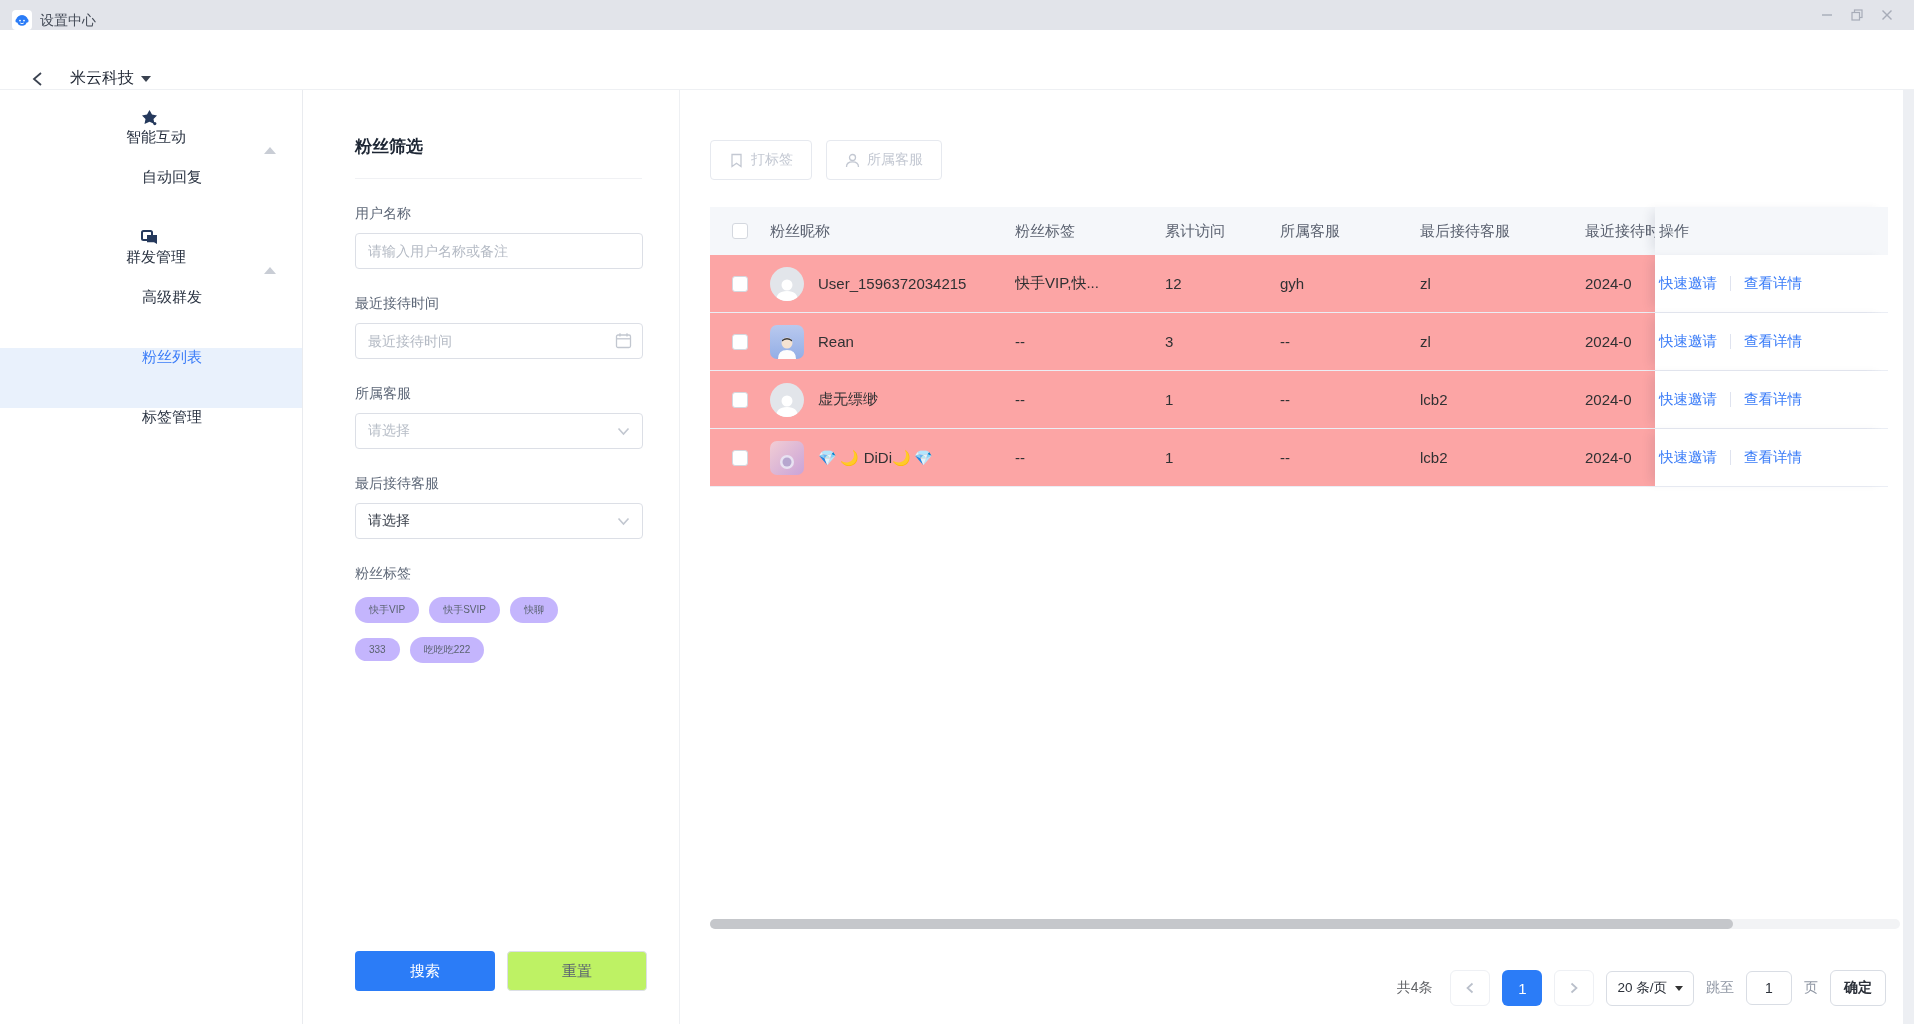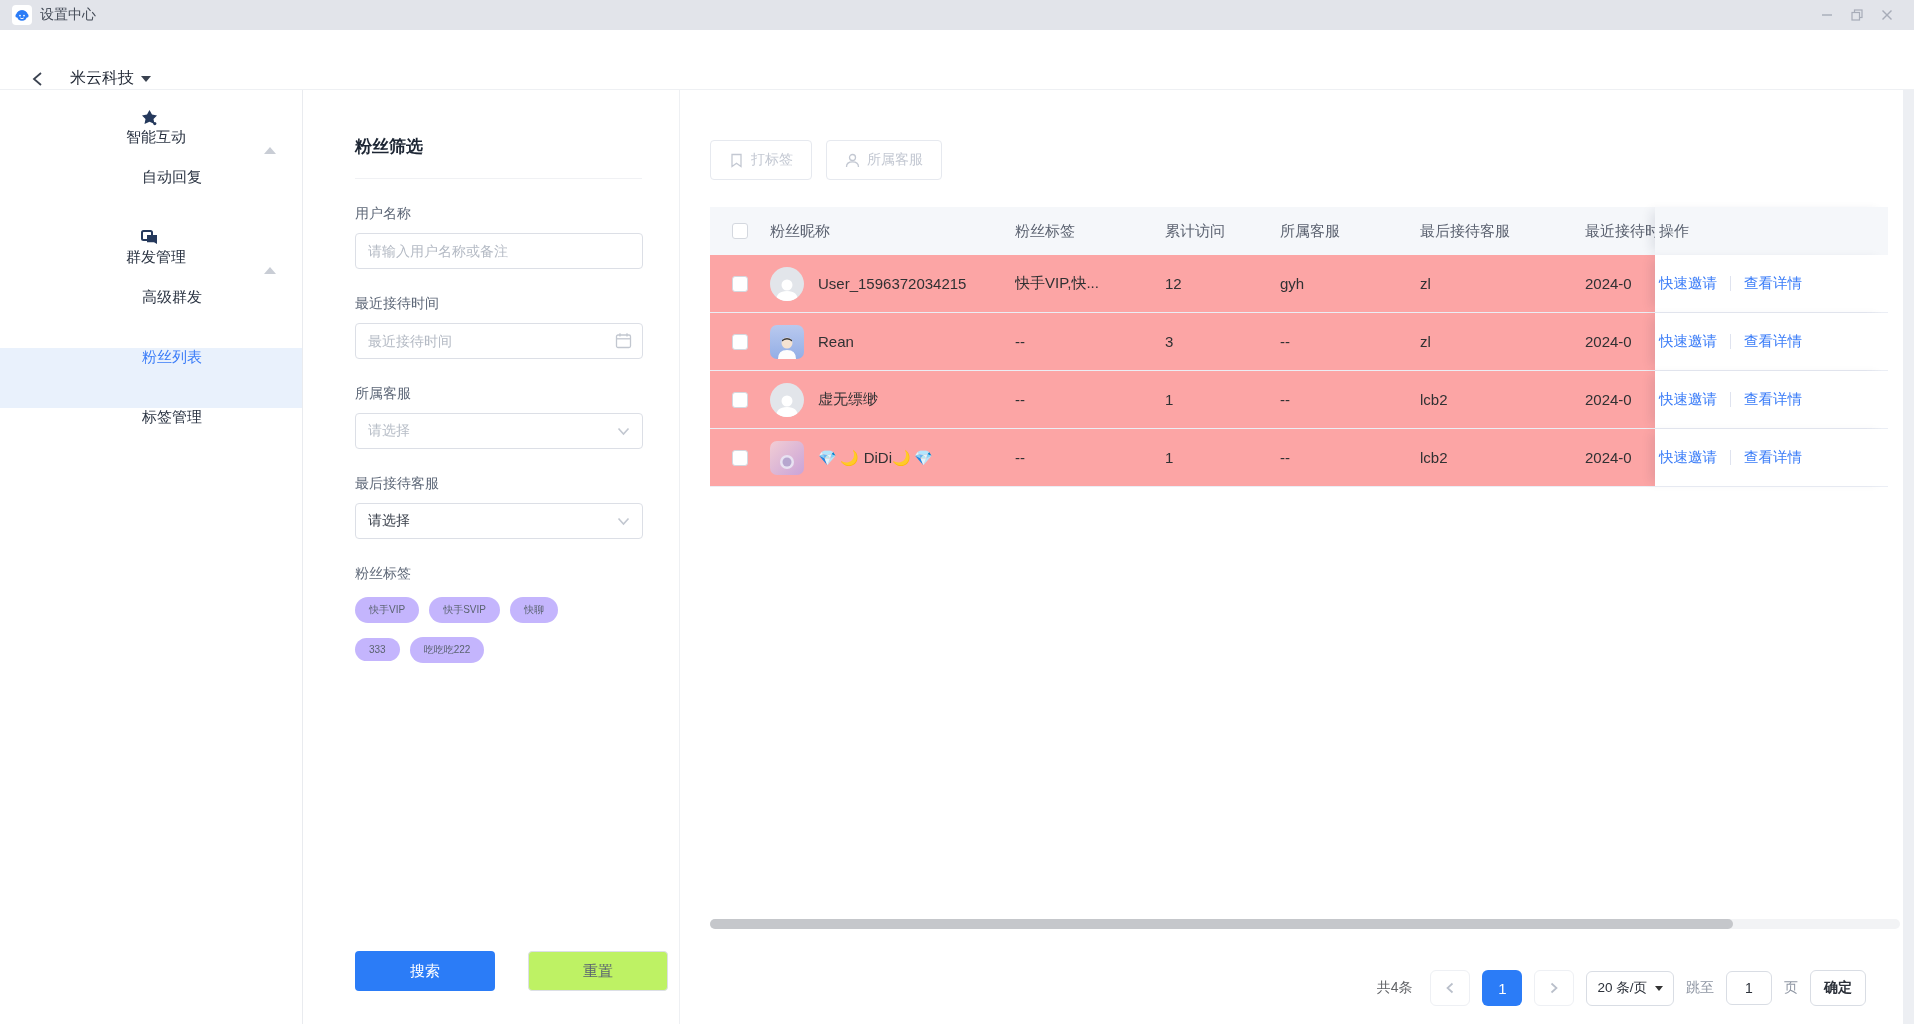--- a/index.html
+++ b/index.html
@@ -1,20 +1,20 @@
 <!DOCTYPE html>
 <html><head>
 <meta charset="utf-8">
 <style>
   * { margin:0; padding:0; box-sizing:border-box; }
   html,body { width:1914px; height:1025px; overflow:hidden; background:#fff;
     font-family:"Liberation Sans","DejaVu Sans",sans-serif; }
 
   
-  .titlebar { height:30px; background:#e2e4ea; display:flex; align-items:center; padding:0 12px; }
+  .titlebar { height:30px; background:#e2e4ea; display:flex; align-items:flex-end; padding:0 12px; }
   .app-icon { width:20px; height:20px; background:#fff; border-radius:4px; display:flex; align-items:center; justify-content:center; }
   .tb-title { margin-left:8px; font-size:14px; color:#444b57; }
   .tb-spacer { flex:1; }
   .win-btn { width:30px; height:30px; display:flex; align-items:center; justify-content:center; color:#a7acb8; }
 
   
   .header { height:60px; background:#fff; border-bottom:1px solid #eef0f3; display:flex; align-items:flex-end; padding:0 28px; }
   .back { width:20px; height:20px; display:flex; align-items:center; justify-content:center; cursor:pointer; }
   .company { margin-left:22px; font-size:16px; color:#1f2633; display:flex; align-items:center; cursor:pointer; }
   .caret-down { width:0; height:0; margin-left:7px; border-left:5px solid transparent; border-right:5px solid transparent; border-top:6px solid #3a4250; }
@@ -38,21 +38,21 @@
   .f-input { width:288px; height:36px; border:1px solid #dcdfe6; border-radius:4px; padding:0 12px; font-size:14px; color:#333;
     font-family:"Liberation Sans","DejaVu Sans",sans-serif; outline:none; background:#fff; }
   .f-input::placeholder { color:#b4bac4; }
   .f-select { width:288px; height:36px; border:1px solid #dcdfe6; border-radius:4px; padding:0 12px; display:flex; align-items:center; cursor:pointer; background:#fff; }
   .f-select .sel-text { font-size:14px; color:#b7bdc7; flex:1; }
   .f-select .sel-text.dark { color:#3b414c; }
   .f-wrap { position:relative; width:288px; }
   .in-icon { position:absolute; right:11px; top:9px; }
   .tags { margin-top:14px; width:300px; }
   .tag-pill { display:inline-block; background:#c4b5fd; border-radius:13px; padding:6px 14px; font-size:10px; color:#5a6370; margin:0 10px 14px 0; cursor:pointer; }
-  .f-btns { position:absolute; left:52px; bottom:33px; display:flex; gap:33px; }
+  .f-btns { position:absolute; left:52px; bottom:33px; display:flex; gap:12px; }
   .btn-search { width:140px; height:40px; background:#2b7cf7; color:#fff; font-size:15px; border:none; border-radius:4px; cursor:pointer;
     font-family:"Liberation Sans","DejaVu Sans",sans-serif; }
   .btn-reset { width:140px; height:40px; background:#bef264; color:#5a6370; font-size:15px; border:1px solid #dcdfe6; border-radius:4px; cursor:pointer;
     font-family:"Liberation Sans","DejaVu Sans",sans-serif; }
 
   
   .main { flex:1; padding:50px 26px 0 30px; position:relative; background:#fff; }
   .toolbar { display:flex; gap:14px; }
   .tb-btn { height:40px; padding:12px 18px; border:1px solid #e6e9ef; border-radius:4px; background:#fff; color:#c3c8d2; font-size:14px;
     display:flex; align-items:center; gap:7px; cursor:not-allowed; }
@@ -77,21 +77,21 @@
   .op-div { width:1px; height:15px; background:#dfe3ef; margin:0 13px; }
   .avatar { width:34px; height:34px; flex:none; border-radius:50%; background:#e2e5ea; display:flex; align-items:flex-end; justify-content:center; overflow:hidden; }
   .avatar.sq { border-radius:7px; }
   .avatar.blue { background:linear-gradient(180deg,#b9c9ee,#93aee6); }
   .avatar.pink { background:linear-gradient(135deg,#f2cdd4,#c9a3d8); }
 
   .hscroll { position:absolute; left:30px; right:14px; bottom:95px; height:10px; background:#f2f3f5; border-radius:5px; }
   .hthumb { width:86%; height:10px; background:#c5c7cb; border-radius:5px; cursor:grab; }
 
   
-  .pagination { position:absolute; right:48px; bottom:18px; display:flex; align-items:center; gap:12px; }
+  .pagination { position:absolute; right:28px; bottom:18px; display:flex; align-items:center; gap:12px; }
   .pg-total { font-size:14px; color:#606266; margin-right:6px; }
   .pg-btn { width:40px; height:36px; border:1px solid #eef0f4; border-radius:6px; background:#fff; display:flex; align-items:center; justify-content:center; cursor:pointer; }
   .pg-cur { width:40px; height:36px; border-radius:6px; background:#2b7cf7; color:#fff; font-size:15px; display:flex; align-items:center; justify-content:center; cursor:pointer; }
   .pg-size { height:35px; border:1px solid #d9dde4; border-radius:6px; padding:0 10px; display:flex; align-items:center; gap:8px; font-size:13.5px; color:#2c313a; cursor:pointer; background:#fff; }
   .pg-size .caret { width:0; height:0; border-left:4px solid transparent; border-right:4px solid transparent; border-top:5px solid #333; }
   .pg-text { font-size:14px; color:#8f96a3; }
   .pg-jump { width:46px; height:34px; border:1px solid #d9dde4; border-radius:6px; text-align:center; font-size:14px; color:#2c313a; outline:none;
     font-family:"Liberation Sans","DejaVu Sans",sans-serif; }
   .pg-confirm { height:36px; padding:0 13px; border:1px solid #d9dde4; border-radius:6px; background:#fff; font-size:14px; font-weight:bold; color:#2c313a; cursor:pointer;
     font-family:"Liberation Sans","DejaVu Sans",sans-serif; }

